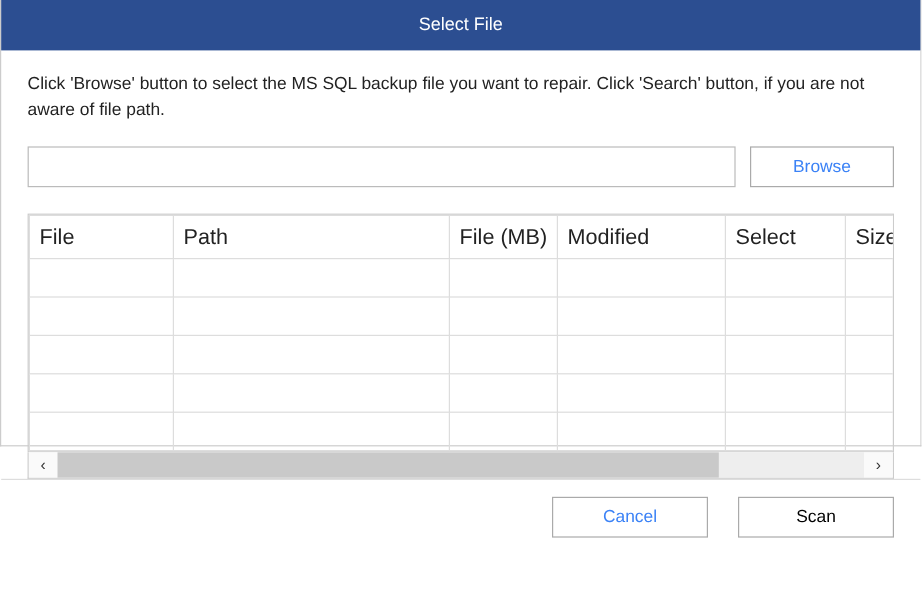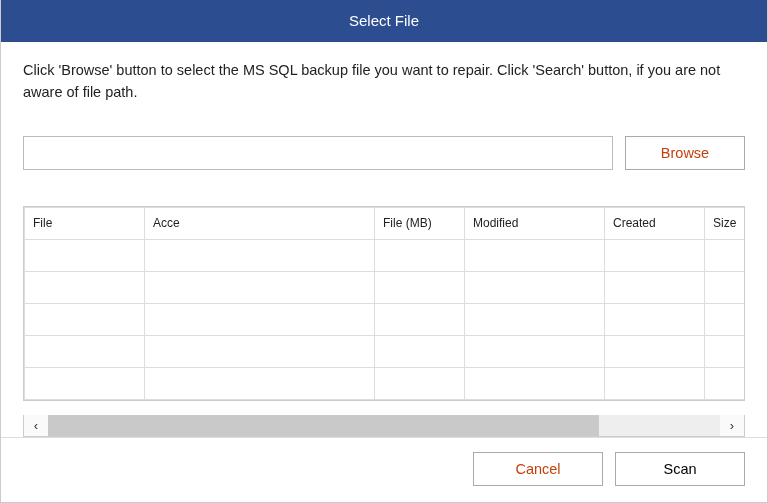--- a/index.html
+++ b/index.html
@@ -11,21 +11,21 @@
       font-family: "Segoe UI", Tahoma, sans-serif;
       font-size: 14px;
       color: #333;
       background: #fff;
       width: 768px;
       height: 503px;
       overflow: hidden;
     }
     .window {
       width: 768px;
-      height: 503px;
+      height: 372px;
       display: flex;
       flex-direction: column;
       border: 1px solid #ccc;
       border-top: none;
     }
     .titlebar {
       background: #2c4e91;
       color: #fff;
       text-align: center;
       height: 42px;
@@ -63,40 +63,40 @@
       width: 120px;
       border: 1px solid #aaa;
       background: #fff;
       font-size: 14.5px;
       cursor: pointer;
       display: flex;
       align-items: center;
       justify-content: center;
     }
     .btn-accent {
-      color: #c2410c;
+      color: #3b82f6;
     }
     .btn-plain {
       color: #000000;
     }
     .table-wrap {
       border: 1px solid #ccc;
       overflow: hidden;
     }
     table {
       border-collapse: collapse;
       width: 100%;
       table-layout: fixed;
     }
     th, td {
       border: 1px solid #ddd;
       text-align: left;
       padding: 7px 8px;
       font-weight: normal;
-      font-size: 12px;
+      font-size: 18px;
       color: #222;
       height: 32px;
       overflow: hidden;
       white-space: nowrap;
     }
     th {
       background: #fff;
     }
     .col-file { width: 120px; }
     .col-path { width: 230px; }
@@ -136,21 +136,21 @@
       top: 0;
       bottom: 0;
       width: 82%;
       background: #c9c9c9;
     }
     .footer {
       border-top: 1px solid #ddd;
       padding: 14px 22px 16px 22px;
       display: flex;
       justify-content: flex-end;
-      gap: 12px;
+      gap: 25px;
       margin-top: auto;
     }
     .footer .btn {
       width: 130px;
     }
   </style>
 </head>
 <body>
 
 <div class="window">
@@ -172,24 +172,24 @@
           <col class="col-file">
             <col class="col-path">
             <col class="col-size">
           <col class="col-mod">
             <col class="col-crt">
             <col class="col-acc">
         </colgroup>
         <thead>
           <tr>
             <th>File</th>
-            <th>Acce</th>
+            <th>Path</th>
             <th>File (MB)</th>
             <th>Modified</th>
-            <th>Created</th>
+            <th>Select</th>
             <th>Size</th>
           </tr>
         </thead>
         <tbody>
           <tr>
               <td></td>
               <td></td>
               <td></td>
               <td></td>
               <td></td>

